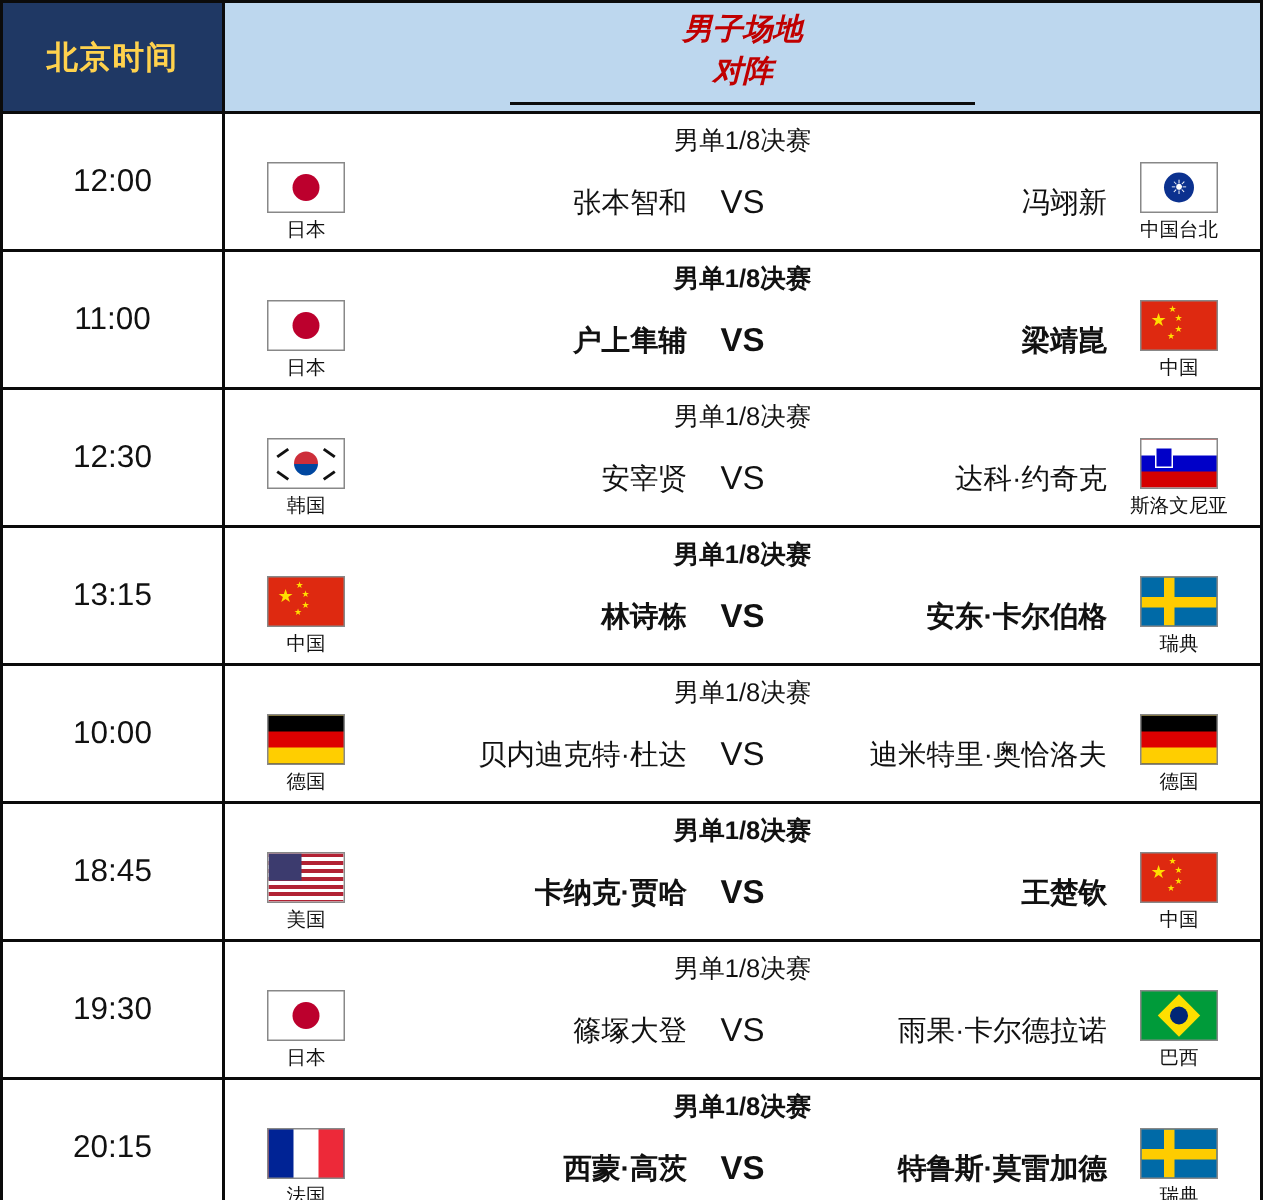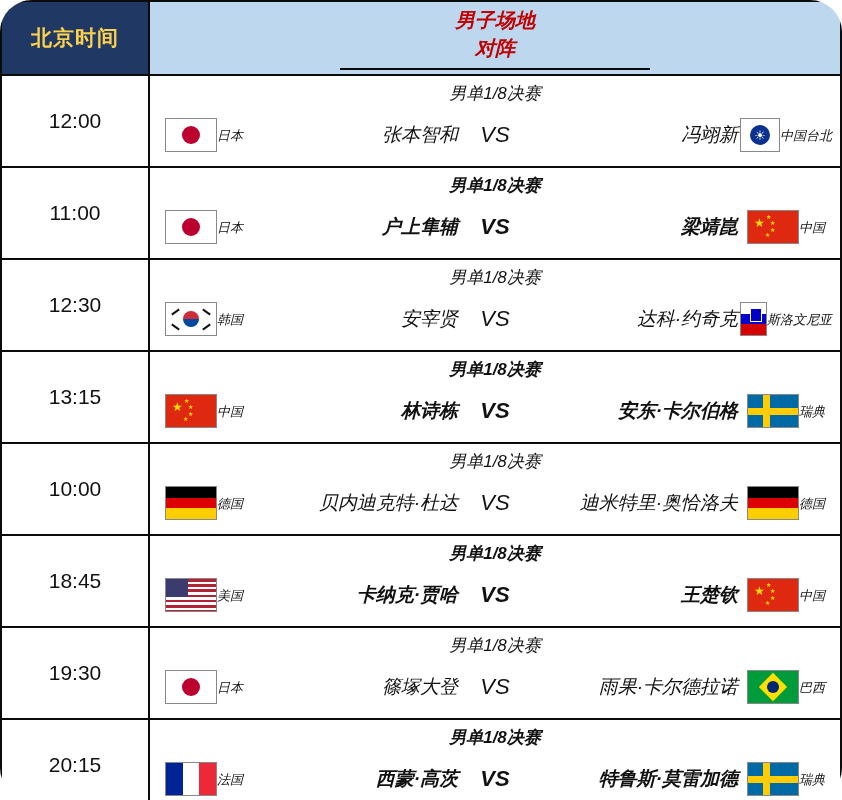--- a/index.html
+++ b/index.html
@@ -7,21 +7,20 @@
     margin: 0; padding: 0;
     background: #ffffff;
     font-family: "Liberation Sans", "DejaVu Sans", sans-serif;
   }
   .sheet {
     width: 842px;
     height: 800px;
     position: relative;
     background: #ffffff;
     overflow: hidden;
-    border-radius: 32px;
   }
   table.schedule {
     width: 842px;
     border-collapse: collapse;
     table-layout: fixed;
   }
   table.schedule td, table.schedule th {
     border: 2px solid #0b0b0b;
     padding: 0;
     vertical-align: middle;
@@ -67,21 +66,20 @@
     font-weight: normal;
   }
   .match-cell {
     padding: 0;
   }
   .match-wrap {
     display: block;
     width: 100%;
     height: 90px;
     position: relative;
-    font-style: italic;
   }
   .round-label {
     position: absolute;
     top: 6px;
     left: 0;
     right: 0;
     text-align: center;
     font-size: 17px;
     color: #111;
   }
@@ -91,21 +89,21 @@
     top: 30px;
     left: 0;
     right: 0;
     height: 58px;
     display: flex;
     align-items: center;
   }
   .flag-box {
     width: 92px;
     display: flex;
-    flex-direction: row;
+    flex-direction: column;
     align-items: center;
     justify-content: center;
   }
   .flag-box.left { margin-left: 8px; }
   .flag-box.right { margin-right: 8px; }
   .flag {
     width: 52px;
     height: 34px;
     border: 1px solid #888;
     position: relative;

